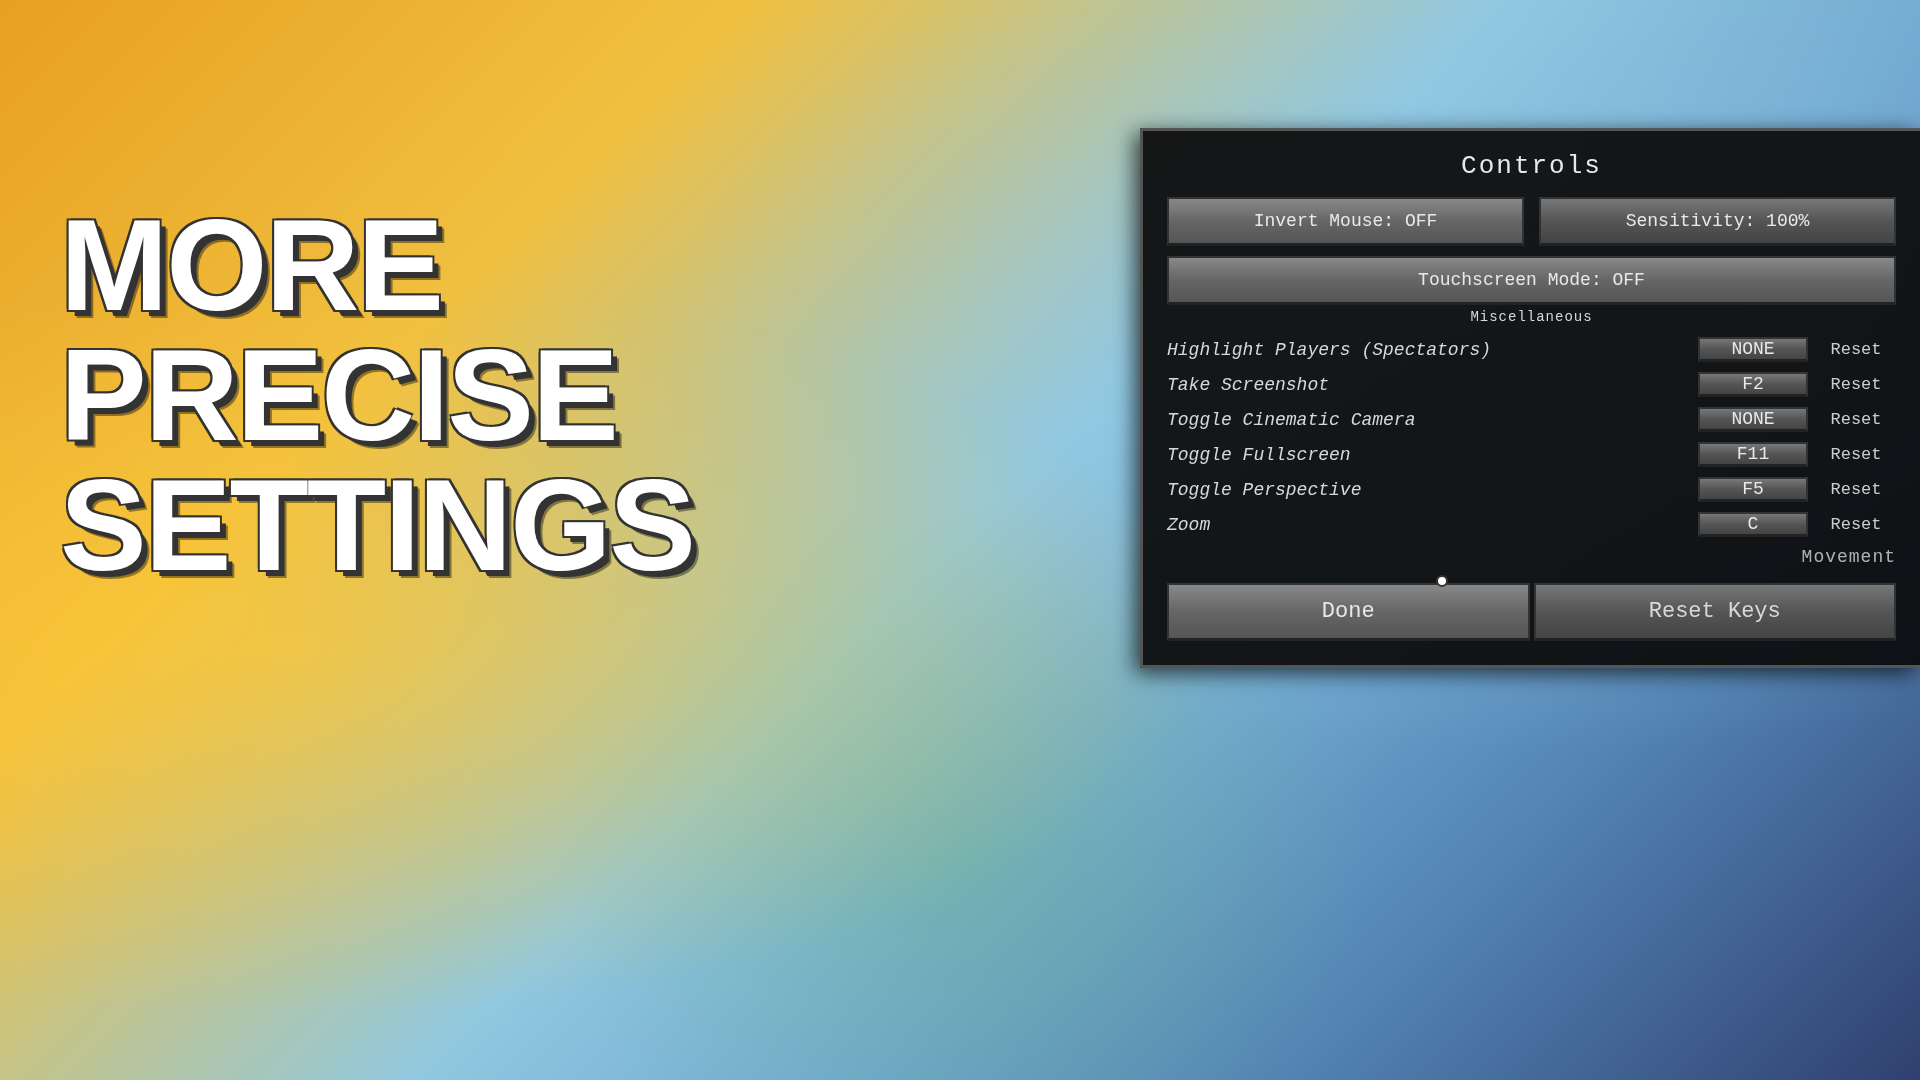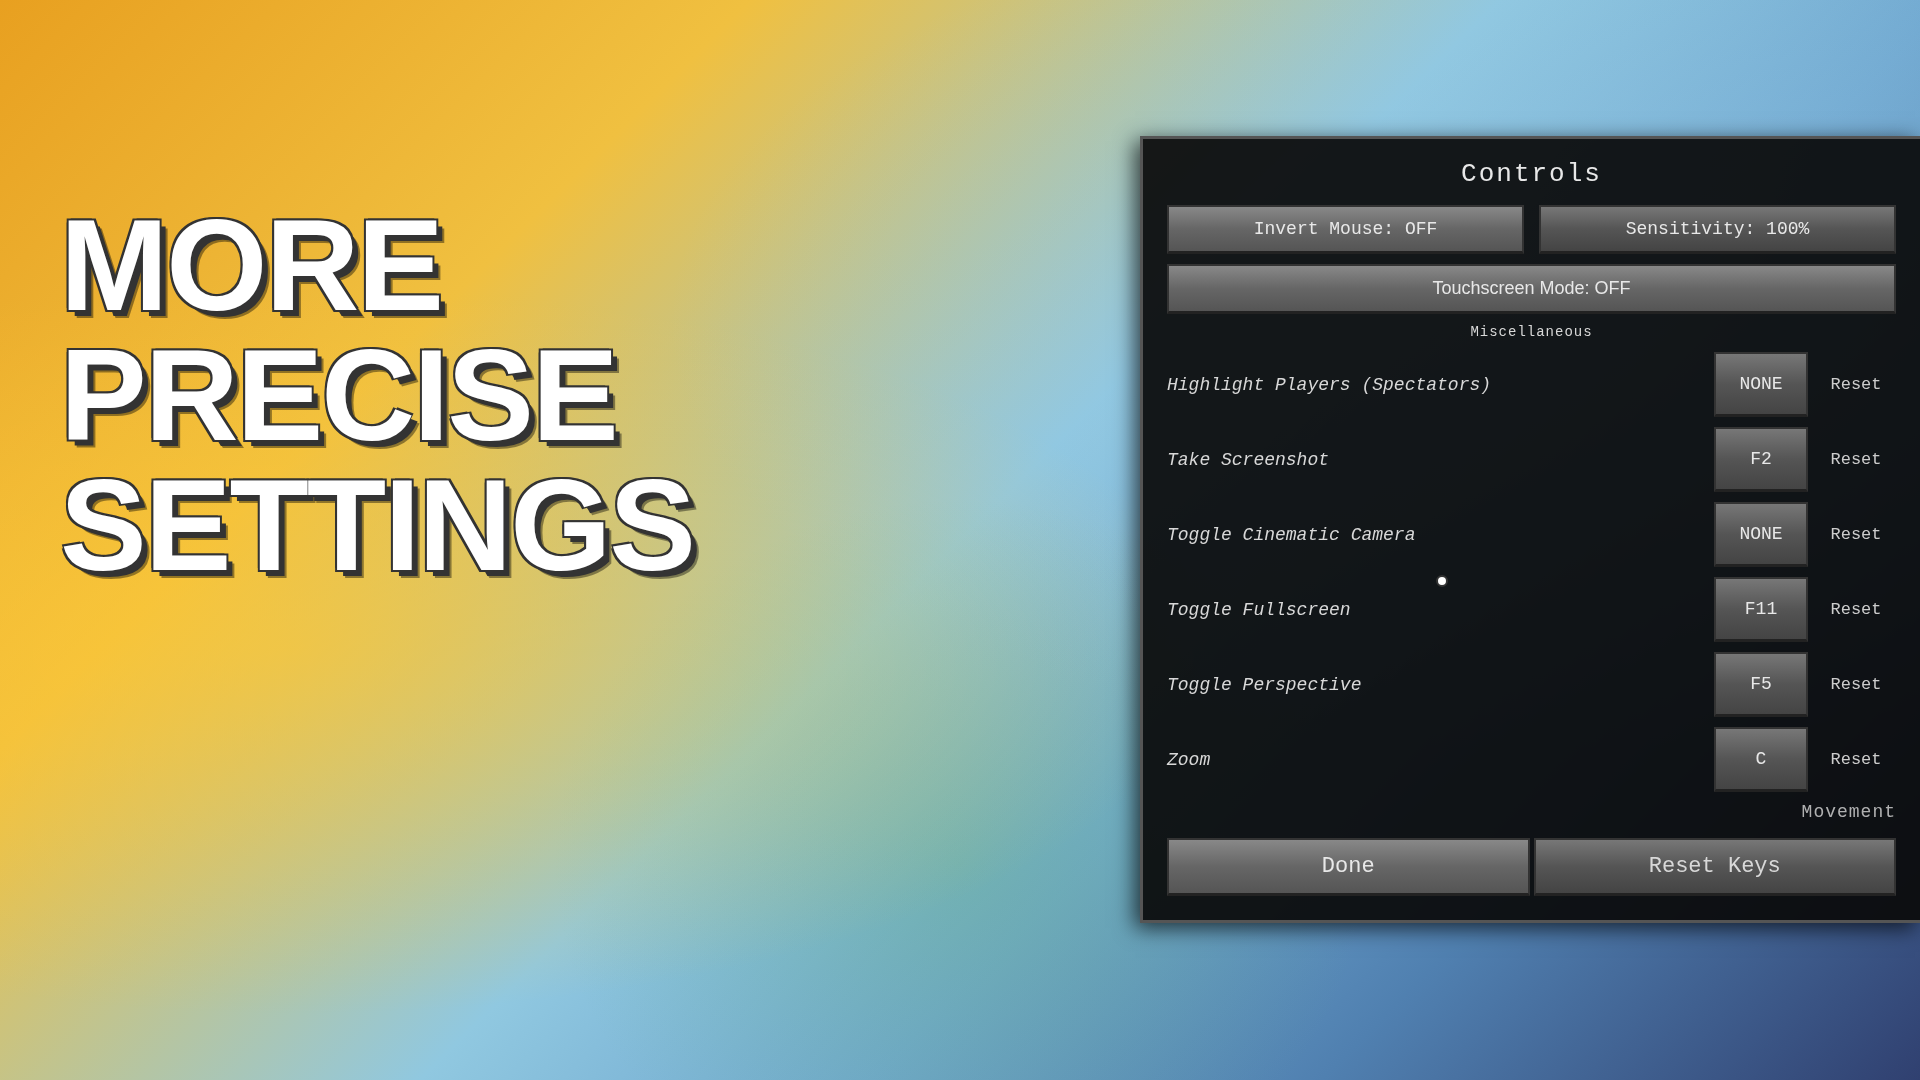--- a/index.html
+++ b/index.html
@@ -49,21 +49,21 @@
         -2px 2px 0 #333,
         8px 8px 0 rgba(0,0,0,0.4);
       text-transform: uppercase;
       letter-spacing: -2px;
     }
 
     
     .controls-panel {
       position: absolute;
       right: 0;
-      top: 136px;
+      top: 128px;
       width: 780px;
       background: rgba(10, 10, 10, 0.93);
       border: 3px solid #555;
       border-right: none;
       padding: 20px 24px 24px 24px;
       z-index: 20;
       box-shadow: -5px 5px 20px rgba(0,0,0,0.7);
     }
 
     .panel-title {
@@ -106,26 +106,26 @@
       padding: 12px 16px;
       cursor: pointer;
       text-align: center;
     }
 
     .btn-touchscreen {
       background: linear-gradient(180deg, #888 0%, #666 50%, #555 100%);
       border: 2px solid #333;
       border-bottom: 3px solid #222;
       color: #e8e8e8;
-      font-family: Liberation Sans, sans-serif;
+      font-family: Liberation Mono, monospace;
       font-size: 18px;
       padding: 12px 16px;
       cursor: pointer;
       width: 100%;
-      margin-bottom: 10px;
+      margin-bottom: 4px;
     }
 
     .section-title {
       text-align: center;
       color: #d8d8d8;
       font-size: 14px;
       font-family: 'Courier New', monospace;
       letter-spacing: 1px;
       margin-bottom: 10px;
     }
@@ -140,28 +140,28 @@
 
     .keybind-label {
       flex: 1;
       color: #d8d8d8;
       font-family: 'Courier New', monospace;
       font-size: 18px;
       font-style: italic;
     }
 
     .keybind-key {
-      width: 94px;
+      width: 110px;
       background: linear-gradient(180deg, #777 0%, #555 50%, #444 100%);
       border: 2px solid #333;
       border-bottom: 3px solid #222;
       color: #e8e8e8;
       font-family: 'Courier New', monospace;
       font-size: 18px;
-      padding: 20px 10px;
+      padding: 0 10px;
       text-align: center;
       cursor: pointer;
       margin-right: 8px;
     }
 
     .keybind-reset {
       width: 80px;
       background: transparent;
       border: none;
       color: #cccccc;

